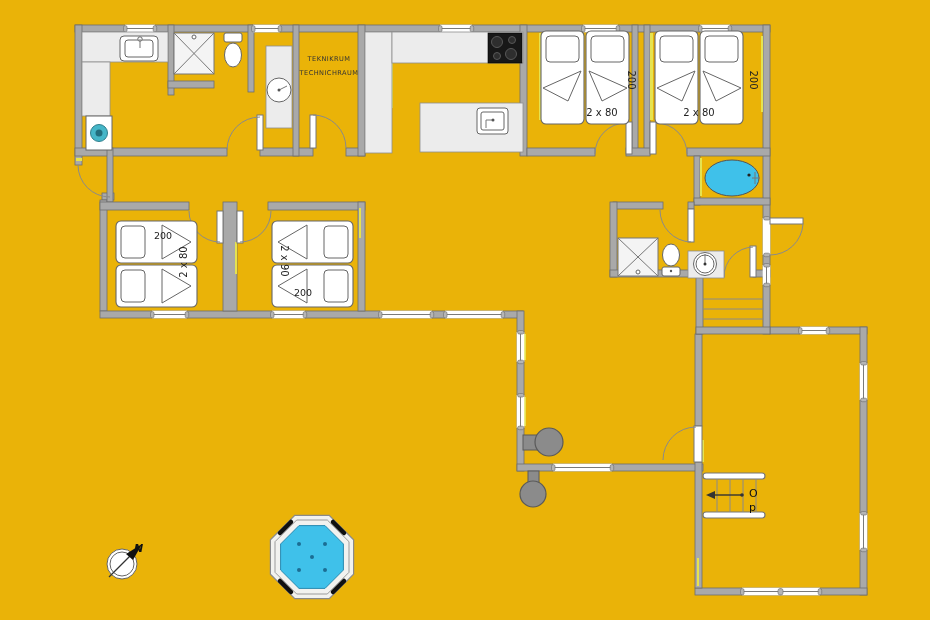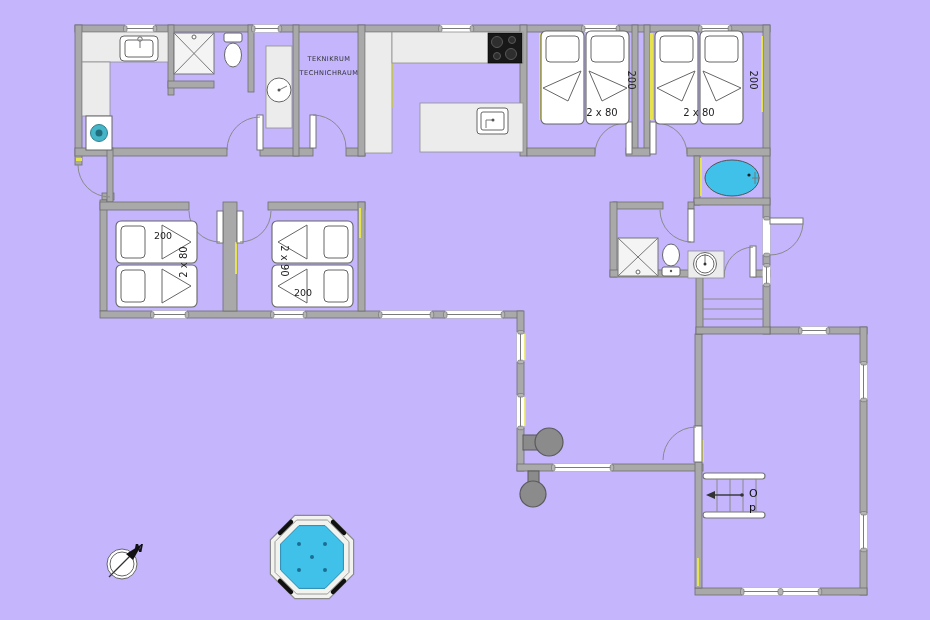--- a/index.html
+++ b/index.html
@@ -1,16 +1,16 @@
 <!DOCTYPE html>
 <html><head>
 <meta charset="utf-8">
 <style>
   html,body{margin:0;padding:0;background:#fff;}
-  .plan-wrap{position:relative;width:930px;height:620px;background:#c4b5fd;overflow:hidden;
+  .plan-wrap{position:relative;width:930px;height:620px;background:#eab308;overflow:hidden;
              font-family:"DejaVu Sans",sans-serif;}
   svg{position:absolute;left:0;top:0;}
   .wall{fill:#a9a9a9;stroke:#6e6e6e;stroke-width:.8;}
   .counter{stroke:#8f8f8f;stroke-width:.8;}
   .fixture{fill:#ffffff;stroke:#666;stroke-width:1;}
   .fix-light{fill:#f4f4f4;stroke:#777;stroke-width:1;}
   .leaf{fill:#ffffff;stroke:#777;stroke-width:1;}
   .arc{fill:none;stroke:#8a8a8a;stroke-width:1;}
   .winline{stroke:#7a7a7a;stroke-width:1;}
   .winrect{fill:#ffffff;}

